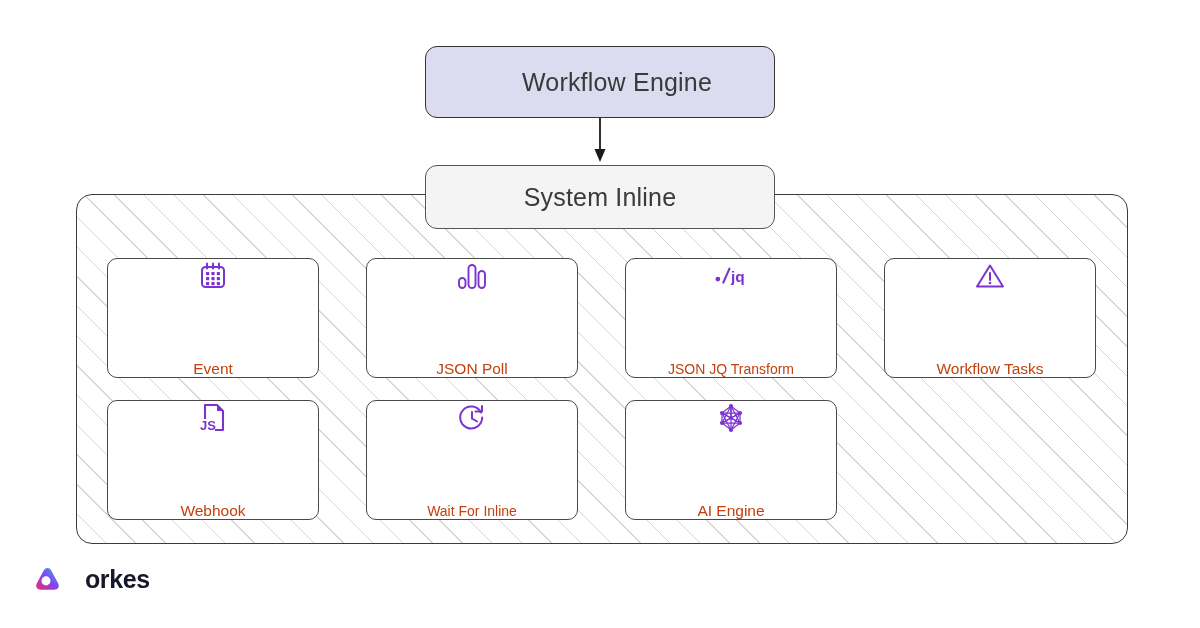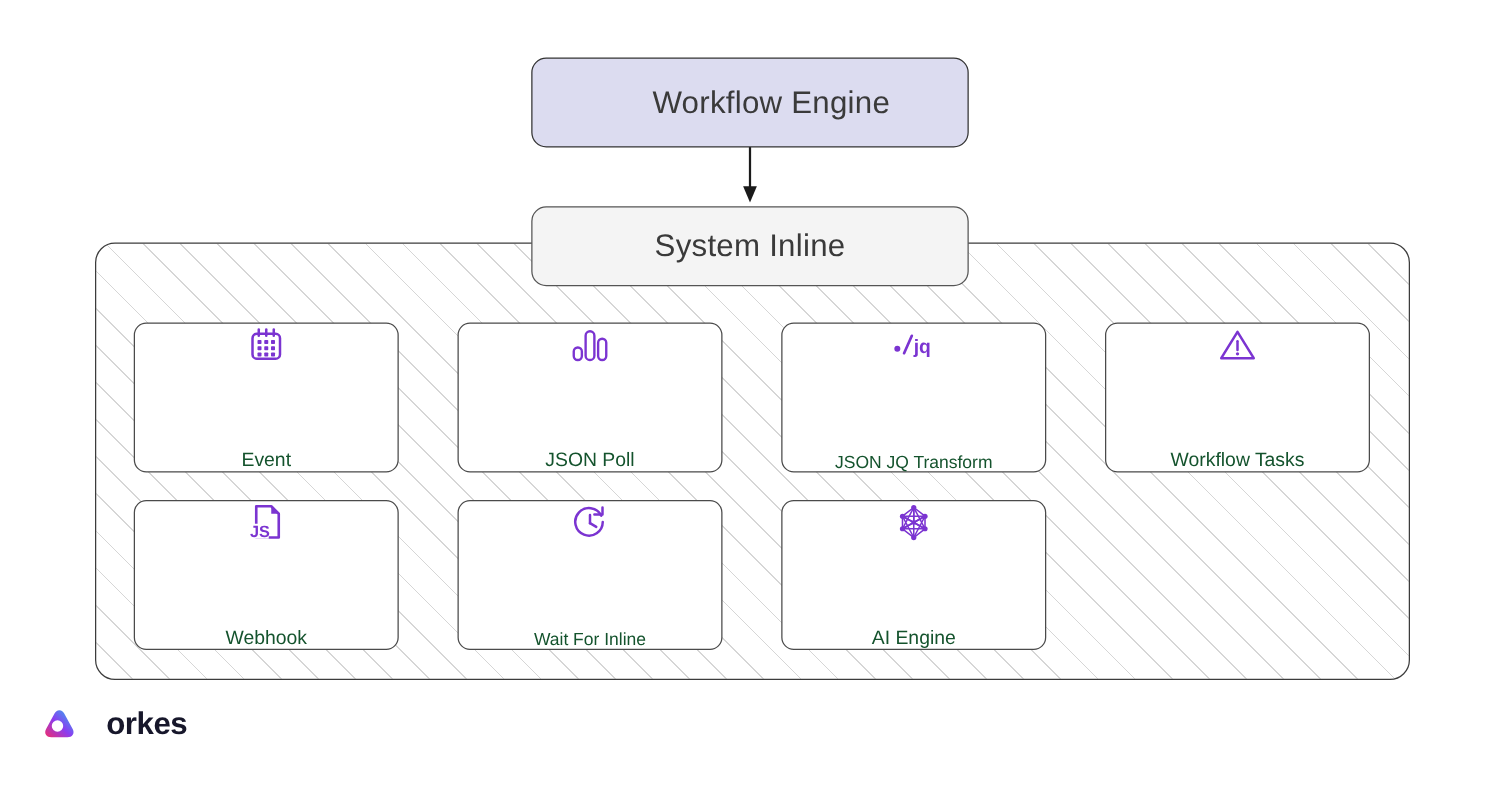--- a/index.html
+++ b/index.html
@@ -131,21 +131,21 @@
     width: 34px;
     height: 34px;
     display: flex;
     align-items: center;
     justify-content: center;
     margin-bottom: 10px;
   }
   .card-icon svg { display: block; }
   .card-label {
     font-size: 15.5px;
-    color: #14532d;
+    color: #c2410c;
     text-align: center;
     line-height: 1.1;
   }
   .card-label.small { font-size: 14px; }
 
   
   .orkes-logo {
     position: absolute;
     left: 34px;
     top: 565px;

